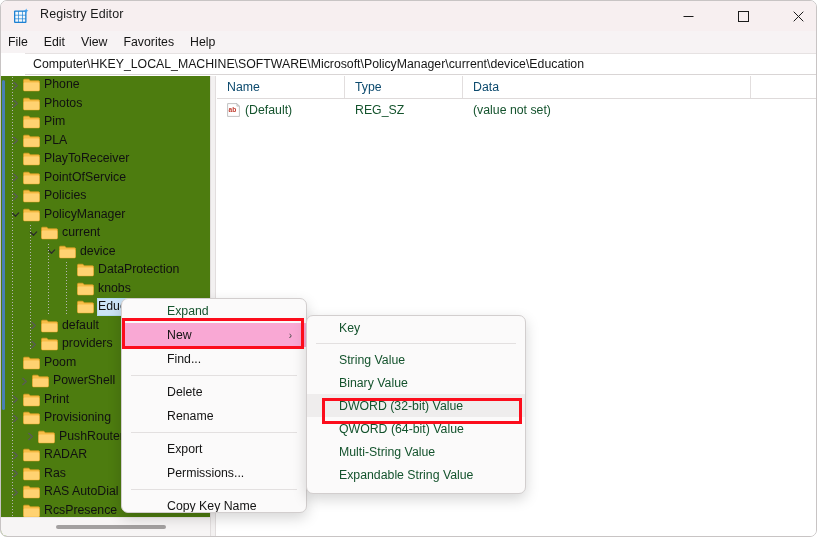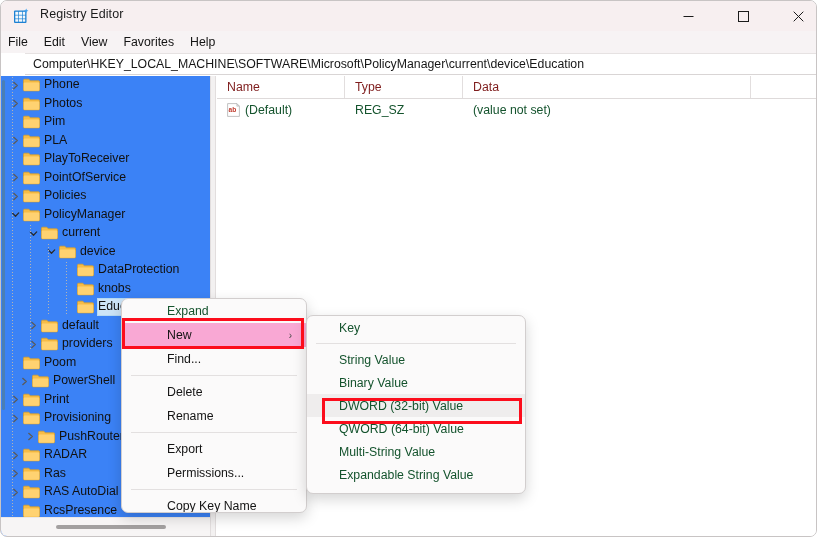--- a/index.html
+++ b/index.html
@@ -72,21 +72,21 @@
   }
   #address-text {
     font-size: 12.3px; color: #161616;
     padding-left: 8px; white-space: nowrap;
   }
 
   
   #tree-pane {
     position: absolute; left: 0; top: 75px;
     width: 214px; height: 461px;
-    background: #3b82f6;
+    background: #4d7c0f;
     overflow: hidden;
   }
   #splitter {
     position: absolute; left: 209px; top: 75px;
     width: 6px; height: 461px;
     background: #f3f1f1;
     border-left: 1px solid #e2dede;
     border-right: 1px solid #e2dede;
     box-sizing: border-box;
     cursor: ew-resize;
@@ -169,21 +169,21 @@
   #list-header {
     position: absolute; left: 0; top: 0;
     width: 601px; height: 23px;
     background: #ffffff;
     border-bottom: 1px solid #dedada;
     box-sizing: border-box;
   }
   .lh-cell {
     position: absolute; top: 0; height: 22px;
     display: flex; align-items: center;
-    font-size: 12.3px; color: #7f1d1d;
+    font-size: 12.3px; color: #0c4a6e;
     padding-left: 10px;
     box-sizing: border-box;
     border-right: 1px solid #e2dede;
     cursor: default;
   }
   #lh-name { left: 0px;   width: 128px; }
   #lh-type { left: 128px; width: 118px; }
   #lh-data { left: 246px; width: 288px; }
   #lh-end  { left: 534px; width: 67px; border-right: none; }
 

